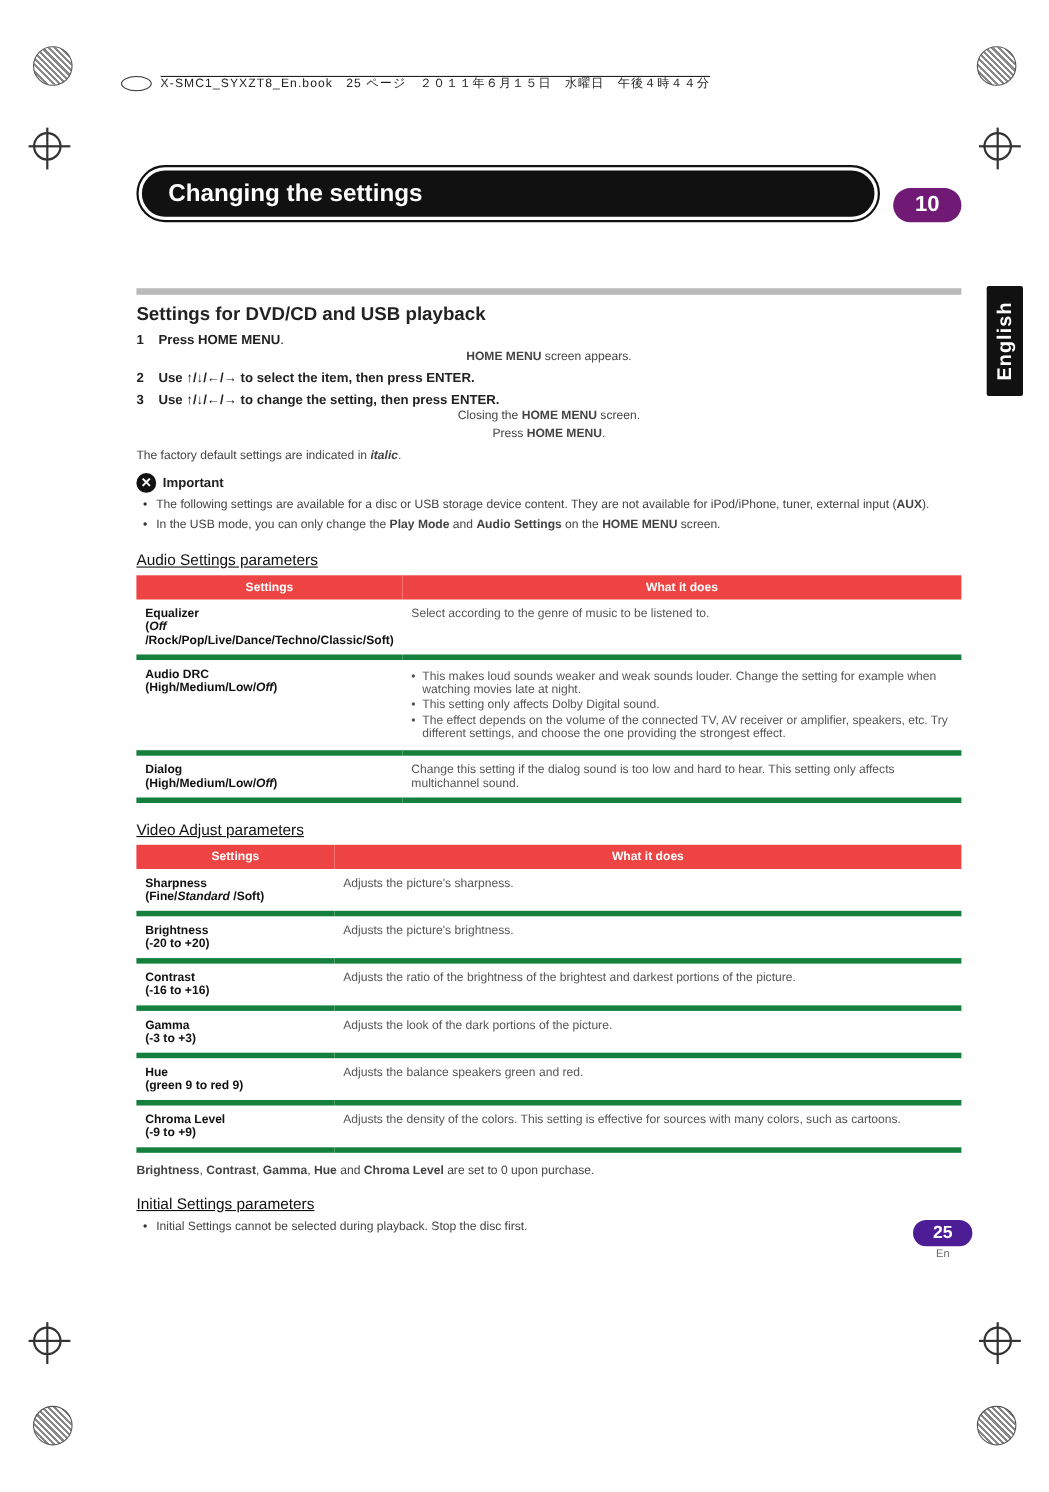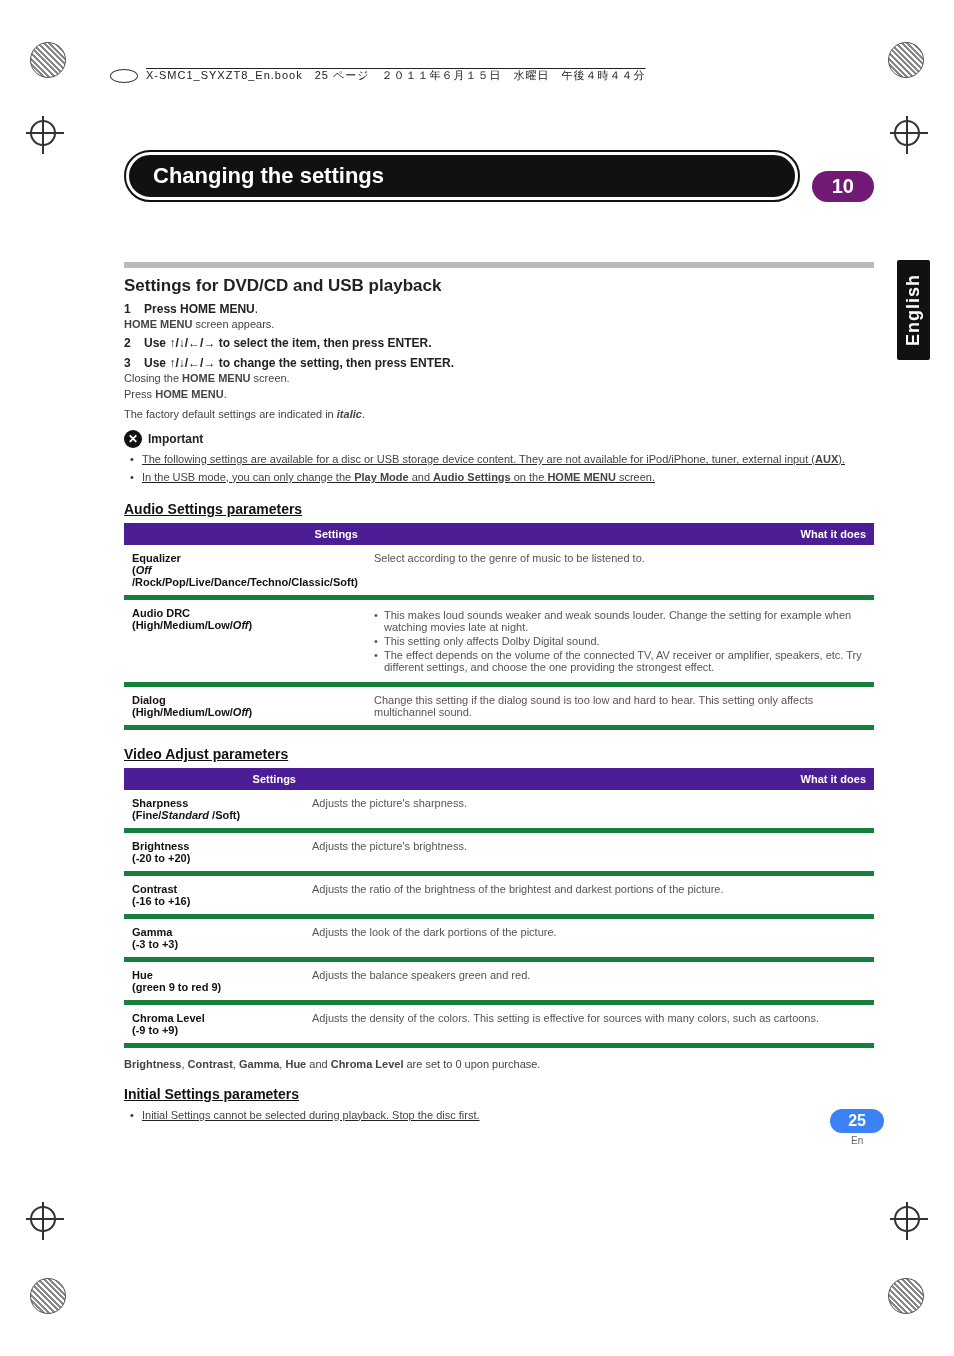--- a/index.html
+++ b/index.html
@@ -81,63 +81,63 @@
   }
 
   .bar{
     height:6px; background:#bbb; margin-bottom:8px; width:100%;
   }
 
   h2.section{
     font-size:17px; font-weight:bold; margin:6px 0 6px;
   }
   h3.underline{
-    font-size:14px; font-weight:bold; color:#111;
+    font-size:14px; font-weight:normal; color:#111;
     text-decoration: underline; margin:16px 0 6px;
   }
   .step{ font-size:12px; margin:6px 0 2px; }
   .step b{ font-weight:bold; }
-  .substep{ font-size:11px; color:#444; margin-bottom:4px;}
+  .substep{ font-size:11px; color:#444; margin-bottom:4px;text-align:center;}
   .arrow{ font-family: "Arial"; }
   .bodytext{ font-size:11px; color:#444; margin:8px 0; }
 
   .important-row{ display:flex; align-items:center; gap:6px; margin:10px 0 4px;}
   .important-icon{
     width:18px;height:18px;border-radius:50%;background:#111;color:#fff;
     display:flex;align-items:center;justify-content:center;font-size:12px;font-weight:bold;
   }
   .important-label{ font-size:12px; font-weight:bold; }
-  ul.bullets{ list-style:none; padding-left:18px;text-decoration:underline; }
+  ul.bullets{ list-style:none; padding-left:18px; }
   ul.bullets li{ font-size:11px; color:#444; position:relative; margin:3px 0; line-height:1.35;}
   ul.bullets li::before{ content:"•"; position:absolute; left:-12px; color:#333;}
 
   table.params{
     width:100%; border-collapse:collapse; font-size:11px; margin-top:4px;
   }
   table.params thead th{
-    background:#4c1d95; color:#fff; text-align:right; padding:5px 8px; font-weight:bold;
+    background:#ef4444; color:#fff; text-align:center; padding:5px 8px; font-weight:bold;
   }
   table.params tbody td{
     padding:7px 8px; vertical-align:top; color:#555;
     border-bottom:5px solid #15803d;
   }
   table.params tbody td.name{ color:#111; font-weight:bold; width:180px;}
   table.params tbody td .sub{ display:block; font-weight:bold; color:#111;}
   .small-bullets{ list-style:none; padding-left:10px;}
   .small-bullets li{ position:relative; margin:2px 0;}
   .small-bullets li::before{content:"•"; position:absolute; left:-10px;}
 
   .footnote{ font-size:11px; color:#444; margin:10px 0 6px;}
 
   .page-badge{
     position:absolute; bottom:-20px; right:-10px;
     display:flex; flex-direction:column; align-items:center;
   }
   .page-badge .pill{
-    background:#3b82f6;color:#fff;font-weight:bold;font-size:16px;
+    background:#4c1d95;color:#fff;font-weight:bold;font-size:16px;
     border-radius:14px;padding:3px 18px;
   }
   .page-badge .en{ font-size:10px; color:#666; margin-top:2px;}
 
 </style>
 </head>
 <body>
 
 <div class="print-mark tl">
     <div class="hatch"></div>

